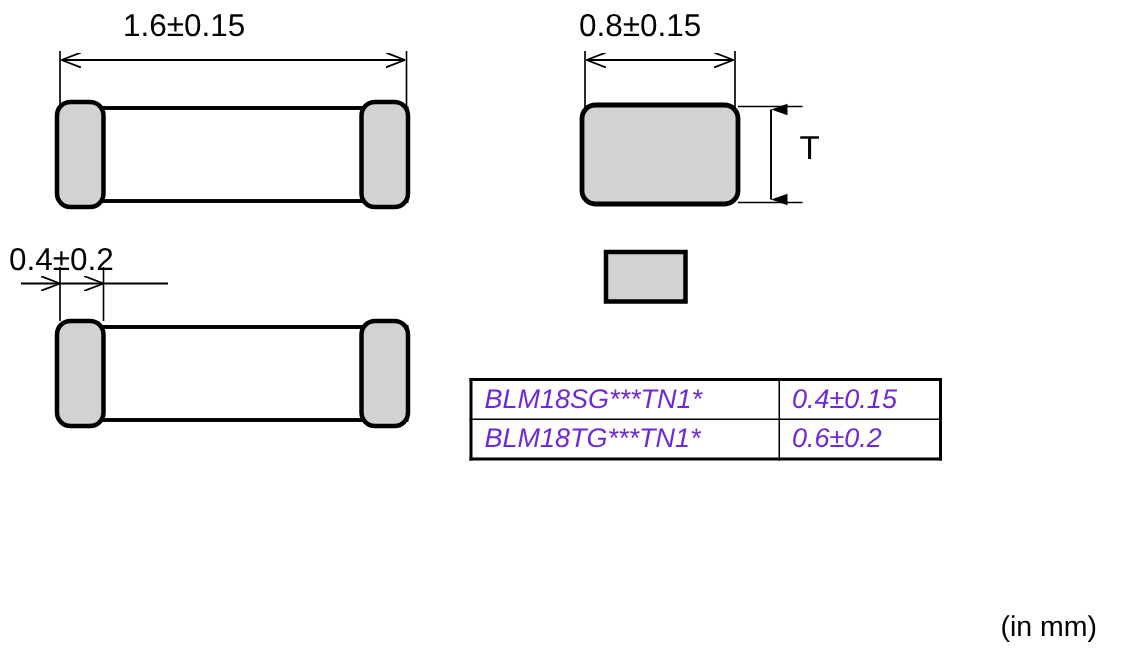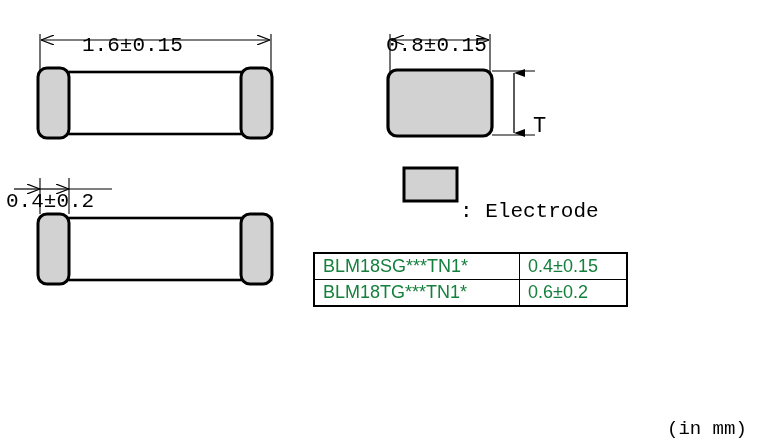--- a/index.html
+++ b/index.html
@@ -20,52 +20,52 @@
   }
   .svg-layer {
     position: absolute;
     left: 0;
     top: 0;
     width: 757px;
     height: 445px;
   }
   .dim-text {
     position: absolute;
-    font-family: Liberation Mono, monospace;
+    font-family: Liberation Sans, sans-serif;
     font-size: 21px;
     color: #000000;
     white-space: nowrap;
     letter-spacing: 0px;
-    margin-top: 28px;
   }
   #dim-length-label { left: 82px; top: 6px; }
   #dim-gap-label    { left: 6px;  top: 162px; }
   #dim-width-label  { left: 386px; top: 6px; }
   #dim-thick-label  { left: 533px; top: 86px; font-size: 22px; }
   #legend-label     { left: 460px; top: 172px; font-size: 21px; }
-  #units-label      { left: 667px; top: 390px; font-size: 19px; text-align: center; }
+  #units-label      { left: 667px; top: 408px; font-size: 19px; text-align: center; }
 
   
   #part-table {
     position: absolute;
     left: 313px;
     top: 252px;
     border-collapse: collapse;
     border: 2px solid #000;
     background: #fff;
   }
   #part-table td {
     border: 1.5px solid #000;
     padding: 1px 8px 2px 8px;
     font-family: "Liberation Sans", sans-serif;
     font-size: 18px;
     line-height: 22px;
     height: 22px;
-    color: #15803d;
+    color: #6d28d9;
     white-space: nowrap;
+    font-style: italic;
   }
   #part-table td.col-part {
     width: 188px;
     text-align: left;
   }
   #part-table td.col-dim {
     width: 90px;
     text-align: left;
   }
 </style>
@@ -145,21 +145,20 @@
   </svg>
 
   <div class="dim-text" id="dim-length-label">1.6±0.15</div>
 
   <div class="dim-text" id="dim-gap-label">0.4±0.2</div>
 
   <div class="dim-text" id="dim-width-label">0.8±0.15</div>
 
   <div class="dim-text" id="dim-thick-label">T</div>
 
-  <div class="dim-text" id="legend-label">: Electrode</div>
 
   <div class="dim-text" id="units-label">(in mm)</div>
 
   <table id="part-table">
     <tbody>
       <tr>
         <td class="col-part">BLM18SG***TN1*</td>
         <td class="col-dim">0.4±0.15</td>
       </tr>
       <tr>

